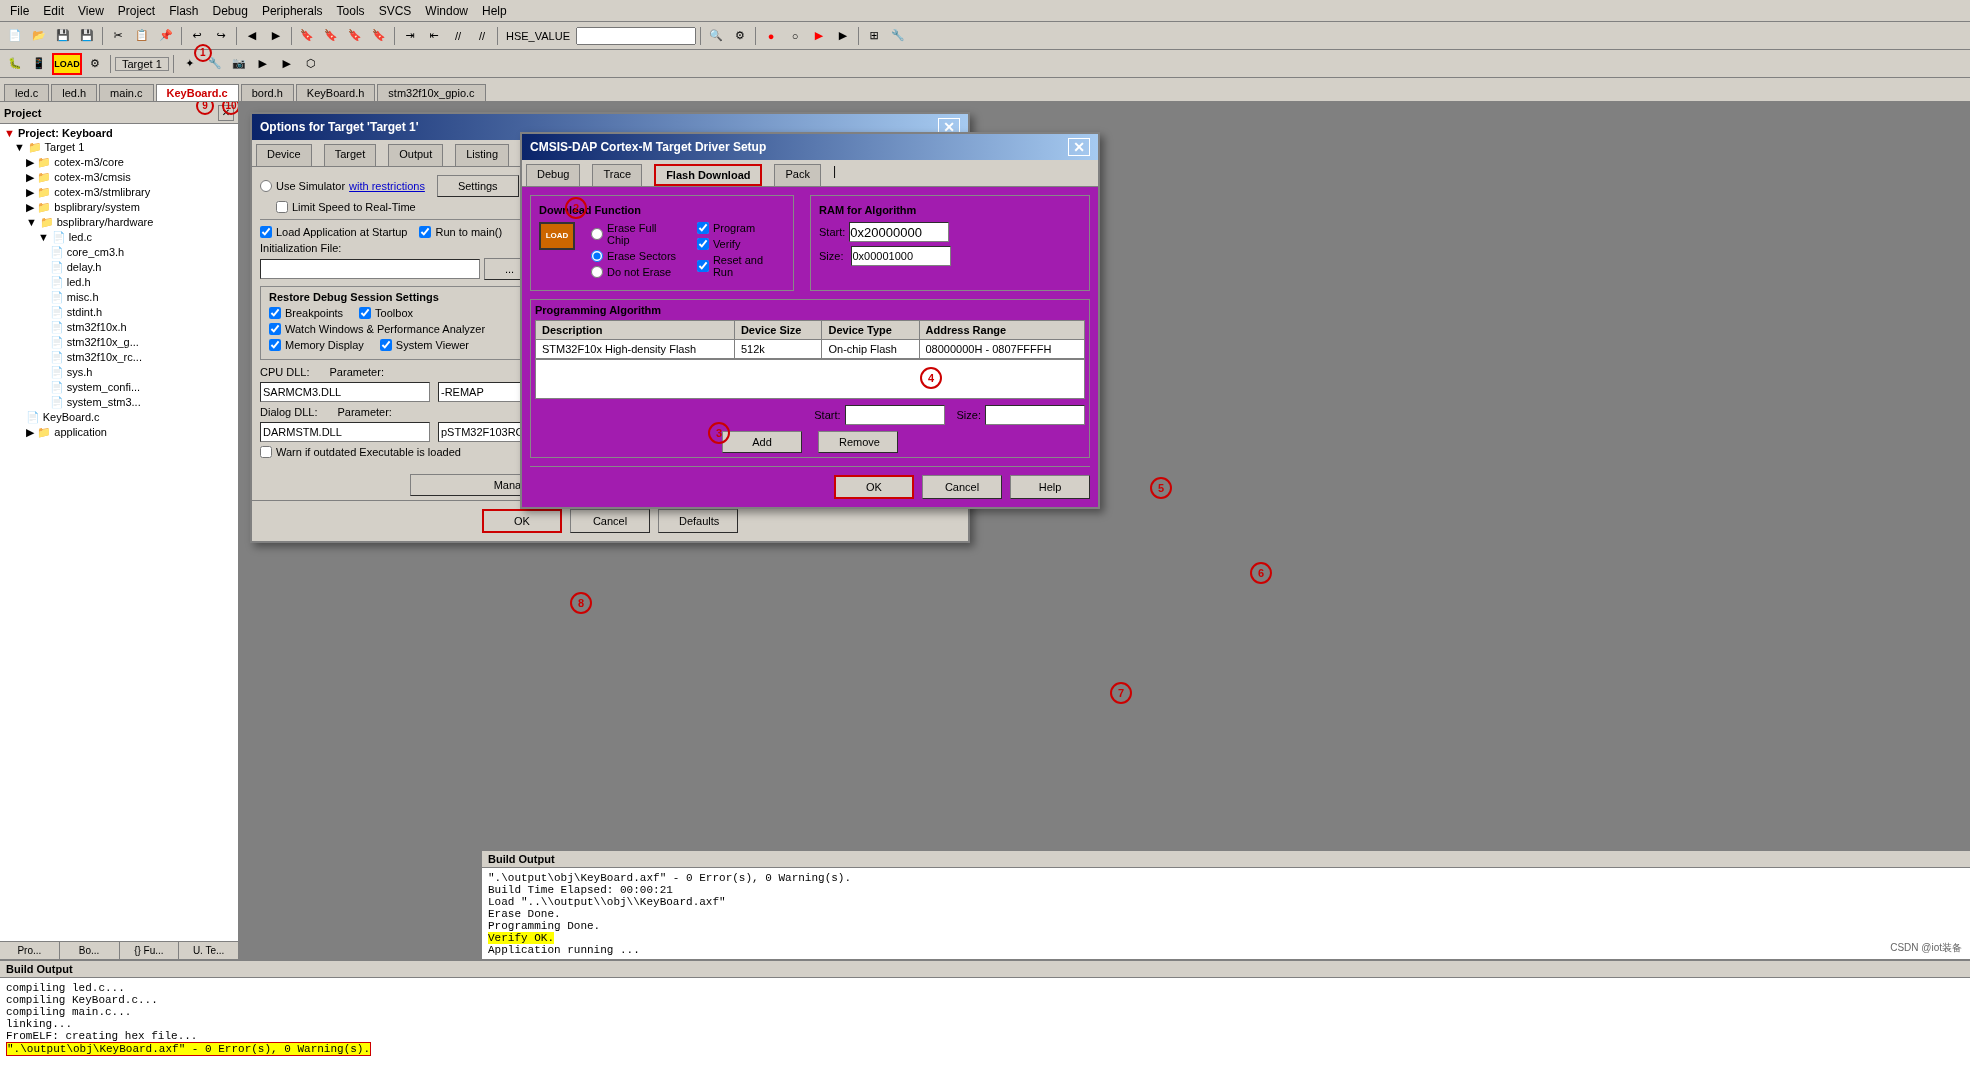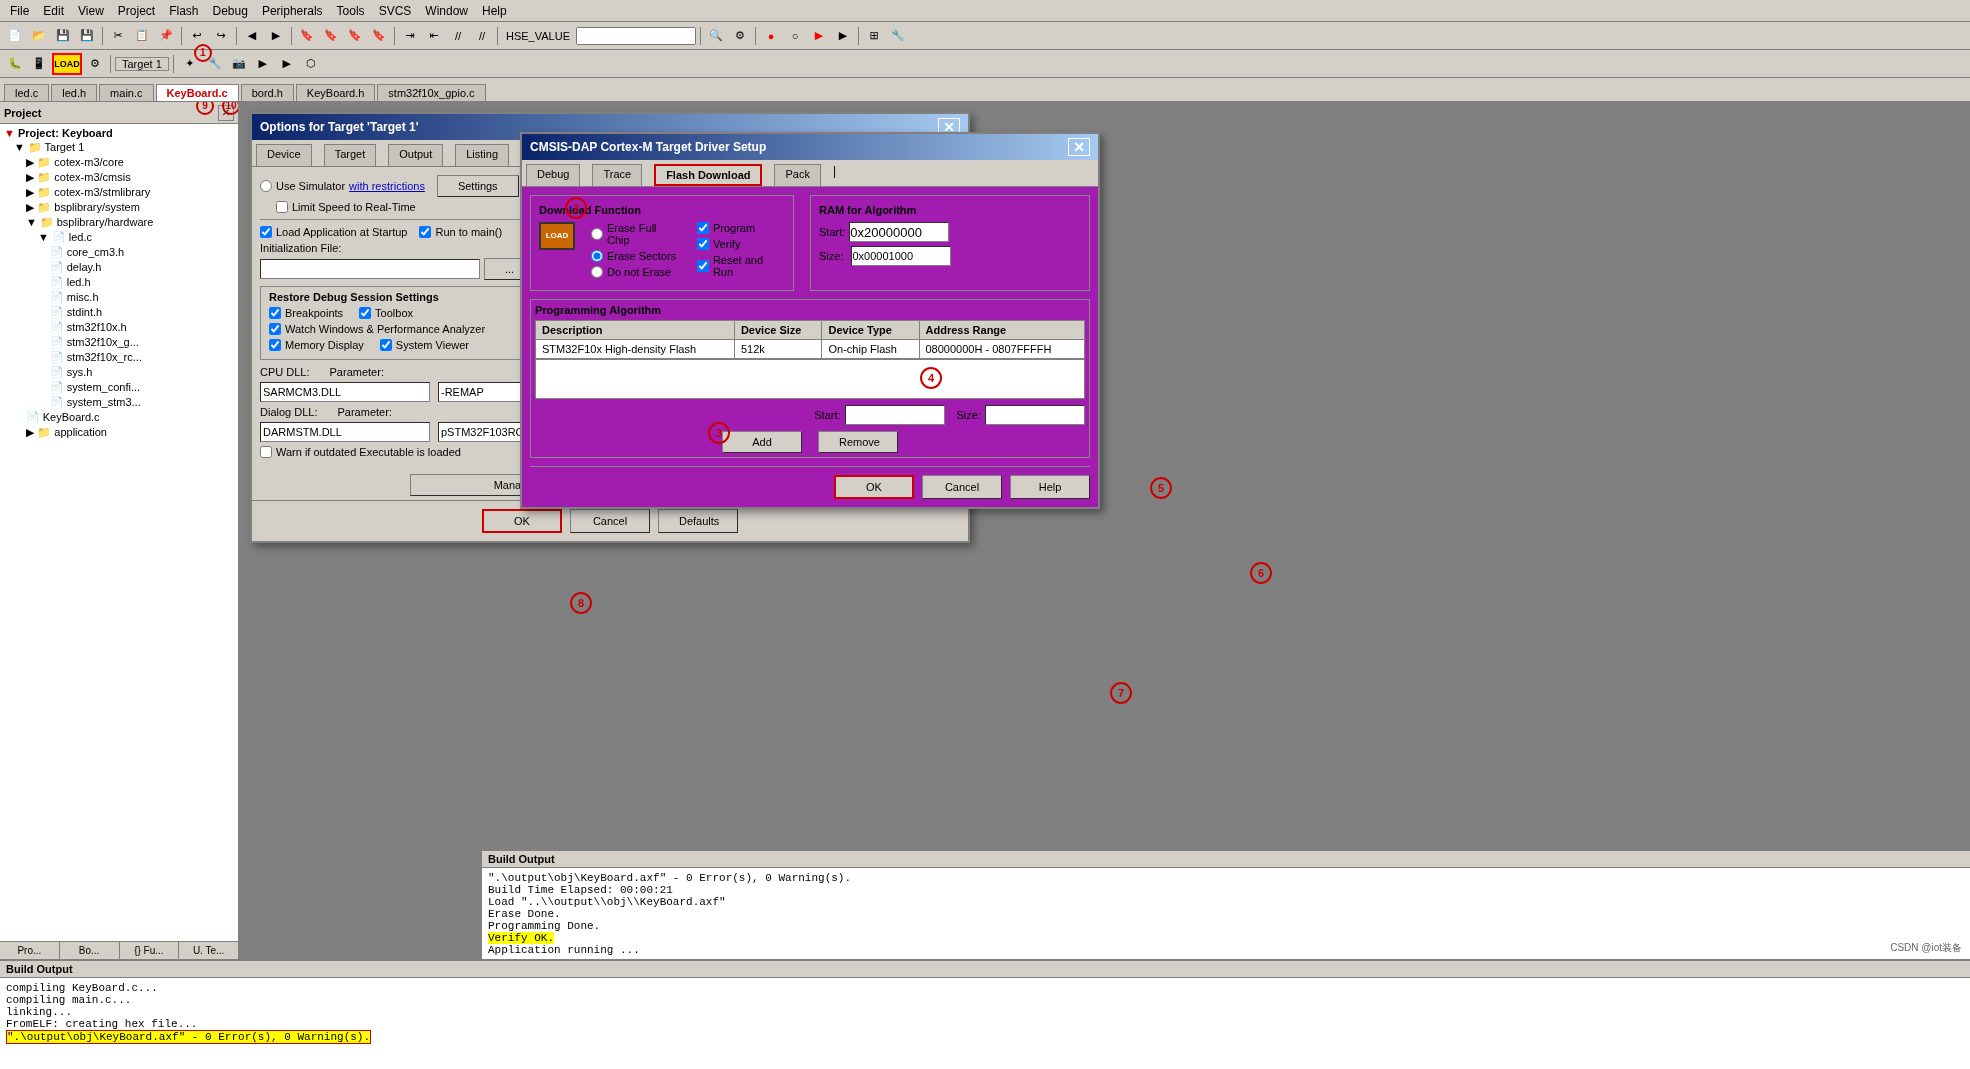--- a/index.html
+++ b/index.html
@@ -536,20 +536,21 @@
     <div class="num-circle" style="top:375px; left:910px;">5</div>
     <div class="num-circle" style="top:460px; left:1010px;">6</div>
     <div class="num-circle" style="top:580px; left:870px;">7</div>
     <div class="num-circle" style="top:490px; left:330px;">8</div>
   </div>
 </div>
 
 <div class="build-output">
   <div class="build-header">Build Output</div>
   <div class="build-content">
+    <div>compiling led.c...</div>
     <div>compiling KeyBoard.c...</div>
     <div>compiling main.c...</div>
     <div>linking...</div>
     <div>FromELF: creating hex file...</div>
     <div style="background:#ffff00; border:1px solid #cc0000; display:inline-block;">".\output\obj\KeyBoard.axf" - 0 Error(s), 0 Warning(s).</div>
     
   </div>
 </div>
 
 </body></html>

